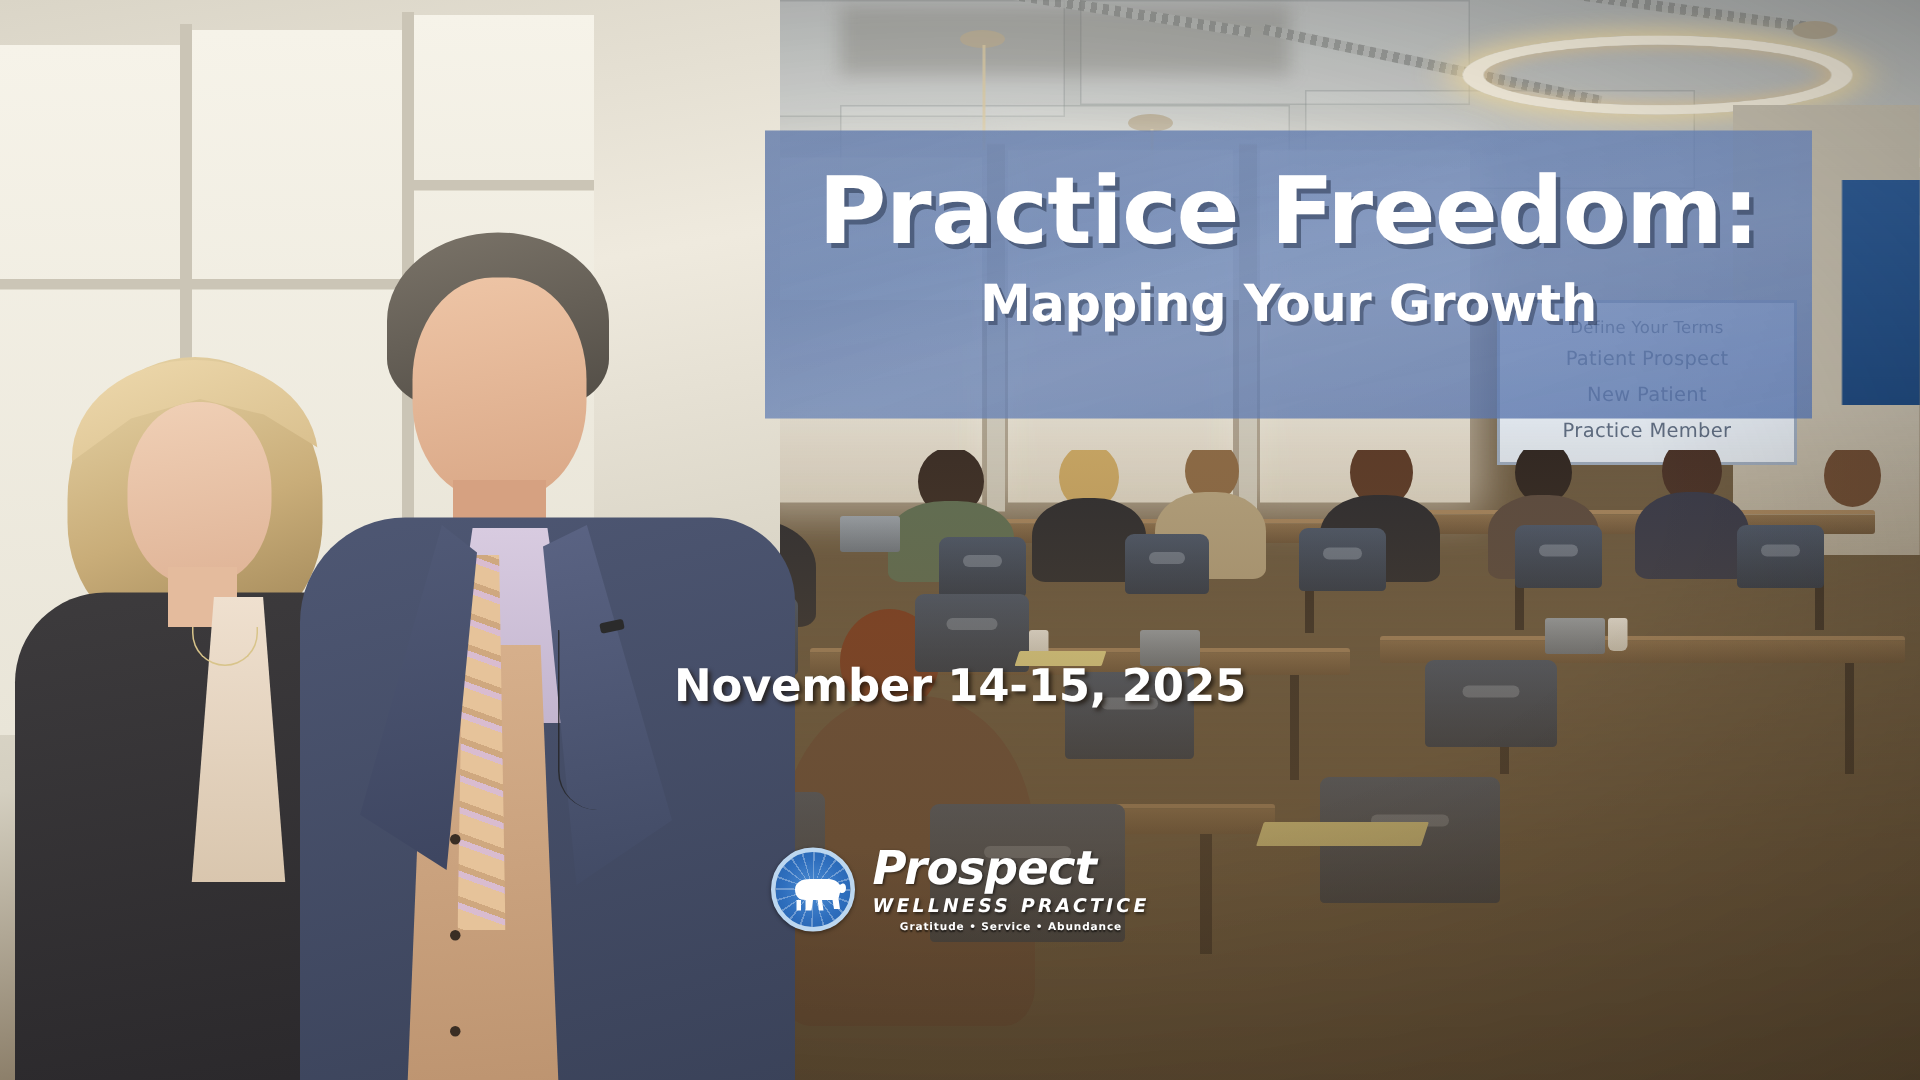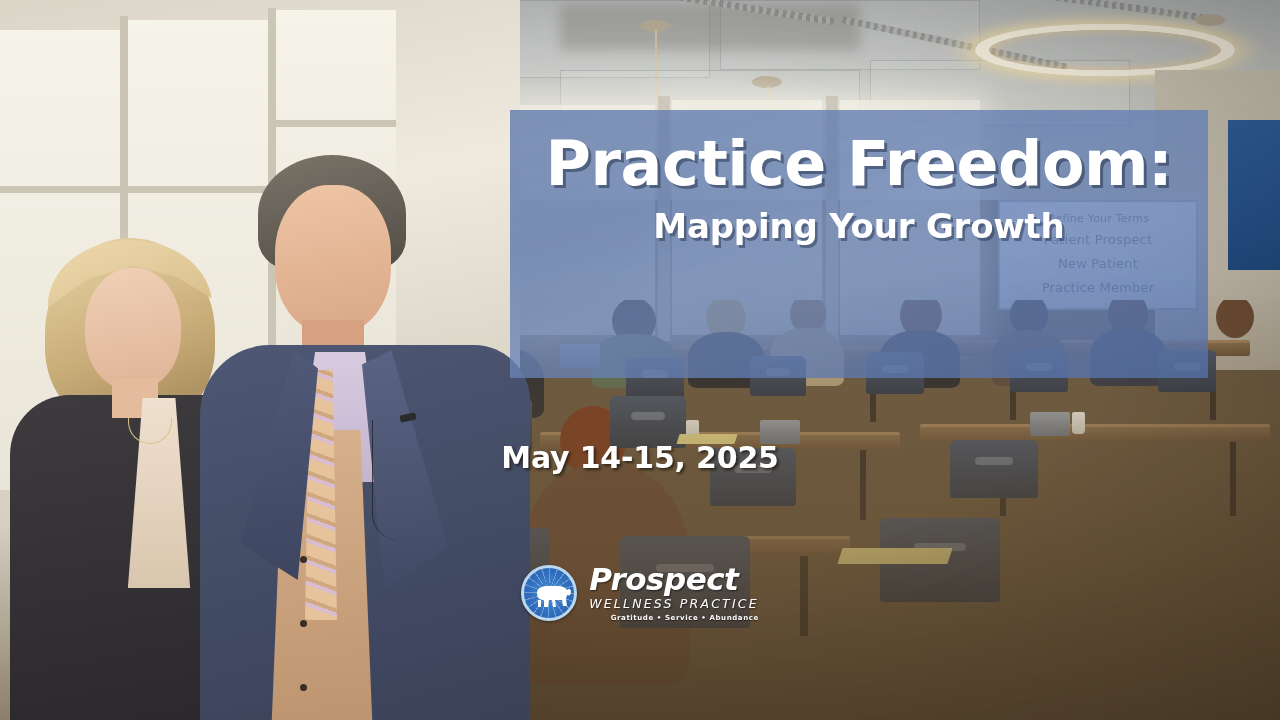--- a/index.html
+++ b/index.html
@@ -292,21 +292,21 @@
 
   
   .ppl-feather {
     position:absolute; left:430px; top:0; width:110px; height:720px;
     background:linear-gradient(90deg,rgba(0,0,0,0),rgba(90,72,50,.0));
     pointer-events:none;
   }
 
   
   .banner {
-    position:absolute; left:510px; top:110px; width:698px; height:268px;
+    position:absolute; left:510px; top:87px; width:698px; height:192px;
     background:linear-gradient(160deg,
       rgba(78,106,160,.80) 0%,
       rgba(92,121,176,.76) 45%,
       rgba(84,112,168,.80) 100%);
   }
   .banner-sheen {
     position:absolute; inset:0;
     background:linear-gradient(168deg,
       rgba(255,255,255,.10) 0%,
       rgba(255,255,255,.02) 34%,
@@ -407,29 +407,29 @@
   .bison { position:absolute; left:7px; top:13px; }
   .wordmark { display:flex; flex-direction:column; line-height:1; }
   .wm-main {
     color:#fff; font-family:"DejaVu Sans", sans-serif;
     font-style:italic; font-weight:bold; font-size:31px;
     letter-spacing:-0.5px;
     text-shadow:1px 1px 2px rgba(0,0,0,.55);
   }
   .wm-sub {
     color:#fff; font-family:"DejaVu Sans", sans-serif;
-    font-style:italic; font-weight:normal; font-size:12.5px;
+    font-style:italic; font-weight:bold; font-size:12.5px;
     letter-spacing:2.2px; margin-top:3px;
     text-shadow:1px 1px 2px rgba(0,0,0,.55);
     text-align:center;
   }
   .wm-tag {
     color:#fff; font-family:"DejaVu Sans", sans-serif;
     font-weight:bold; font-size:7px; letter-spacing:.6px;
-    margin-top:4px; text-align:right;
+    margin-top:4px; text-align:center;
     text-shadow:0 1px 1px rgba(0,0,0,.6);
   }
 
   
   .url {
     position:absolute; left:0; top:630px; width:1280px;
     text-align:center;
     color:#fff;
     font-family:"DejaVu Sans", sans-serif;
     font-weight:bold;
@@ -607,21 +607,21 @@
     <div class="banner-sheen"></div>
     <div class="title-wrap">
       <div class="t-main">Practice Freedom:</div>
       <div class="t-sub">
         <div>Mapping Your Growth</div>
       </div>
     </div>
   </div>
 
   <div class="datewrap">
-    <div class="d-date">May 14-15, 2025</div>
+    <div class="d-date">November 14-15, 2025</div>
   </div>
 
   <div class="logo-lockup">
     <div class="emblem">
       <div class="burst"></div>
       <svg class="bison" width="42" height="30" viewBox="0 0 42 30">
         <path fill="#ffffff" d="M6 12 C6 7,11 5,16 5 L27 5 C31 5,34 6,36 9
           C38 7,40 8,40 11 C40 14,38 15,36 14 L35 18 L36 25 L32 25 L31 19
           L18 19 L17 26 L13 26 L13 19 C9 19,6 17,6 12 Z
           M10 19 L10 26 L7 26 L7 19 Z

